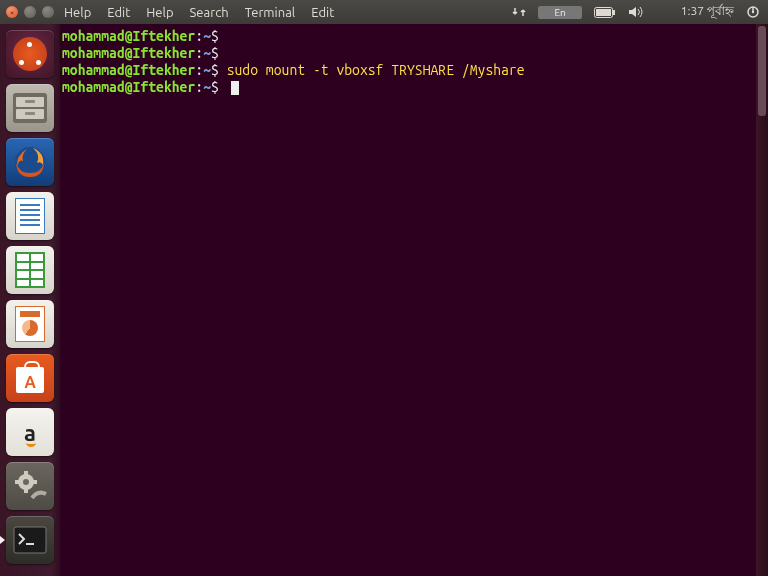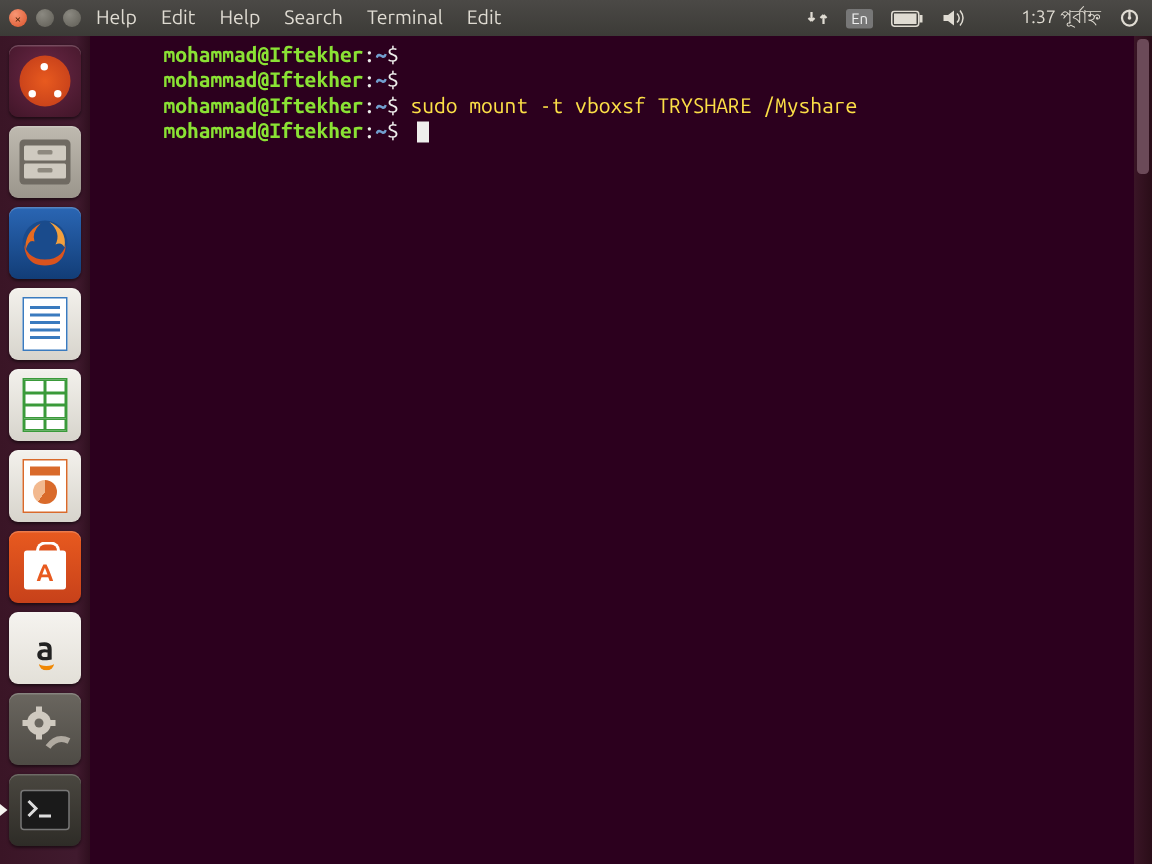--- a/index.html
+++ b/index.html
@@ -15,21 +15,21 @@
   }
   .window-controls { display: flex; gap: 6px; margin-right: 10px; align-items: center; }
   .wc { width: 12px; height: 12px; border-radius: 50%; display: flex; align-items: center; justify-content: center; font-size: 8px; color: #3a1a00; }
   .wc.close { background: radial-gradient(circle at 35% 30%, #f79674, #d9532b); }
   .wc.min   { background: radial-gradient(circle at 35% 30%, #8b8981, #5f5d55); }
   .wc.max   { background: radial-gradient(circle at 35% 30%, #8b8981, #5f5d55); }
   .menus { display: flex; gap: 16px; }
   .menus span { cursor: default; }
   .indicators { margin-left: auto; display: flex; align-items: center; gap: 12px; padding-right: 8px; }
   .ind-icon { display: flex; align-items: center; justify-content: center; }
-  .lang { background: #777; color: #eee; font-size: 10px; padding: 1px 3px; border-radius: 2px; }
+  .lang { background: #777; color: #eee; font-size: 10px; padding: 1px 16px; border-radius: 2px; }
   .clock { font-size: 12px; color: #dfdbd2; margin-left: 25px; }
 
   
   .launcher {
     position: absolute; top: 24px; left: 0; bottom: 0; width: 60px;
     background: linear-gradient(90deg, #3a1526 0%, #401a2e 85%, #2f0f1f 100%);
     display: flex; flex-direction: column; align-items: center; padding-top: 6px; gap: 6px;
     z-index: 40;
   }
   .tile { width: 48px; height: 48px; border-radius: 6px; position: relative; display: flex; align-items: center; justify-content: center; box-shadow: inset 0 1px 0 rgba(255,255,255,0.2), 0 1px 2px rgba(0,0,0,0.5); }
@@ -60,21 +60,20 @@
   .bag .a{position:absolute;left:0;right:0;top:6px;text-align:center;font-weight:bold;color:#e85a1f;font-size:16px;}
   .tile.amazon { background: linear-gradient(#f5f3ef,#e3e0d8); }
   .amazon .az{font-size:22px;font-weight:bold;color:#222;position:relative;}
   .amazon .az::after{content:"";position:absolute;left:2px;right:0;bottom:-2px;height:6px;border-bottom:3px solid #f08804;border-radius:0 0 50% 50%;}
   .tile.settings { background: linear-gradient(#6a665f,#4e4b45); }
 
   
   .terminal-bg {
     position: absolute; top: 24px; left: 60px; right: 12px; bottom: 0;
     background: #2c001e;
-    margin-left: 47px;
   }
   .terminal {
     padding: 4px 2px; font-family: "Ubuntu Mono","DejaVu Sans Mono",monospace;
     font-size: 14px; line-height: 17px; color: #eeeeec;
   }
   .prompt .user { color: #8ae234; font-weight: bold; }
   .prompt .colon { color: #eeeeec; }
   .prompt .path { color: #729fcf; font-weight: bold; }
   .prompt .dollar { color: #eeeeec; }
   .cmd { color: #fde047; }

